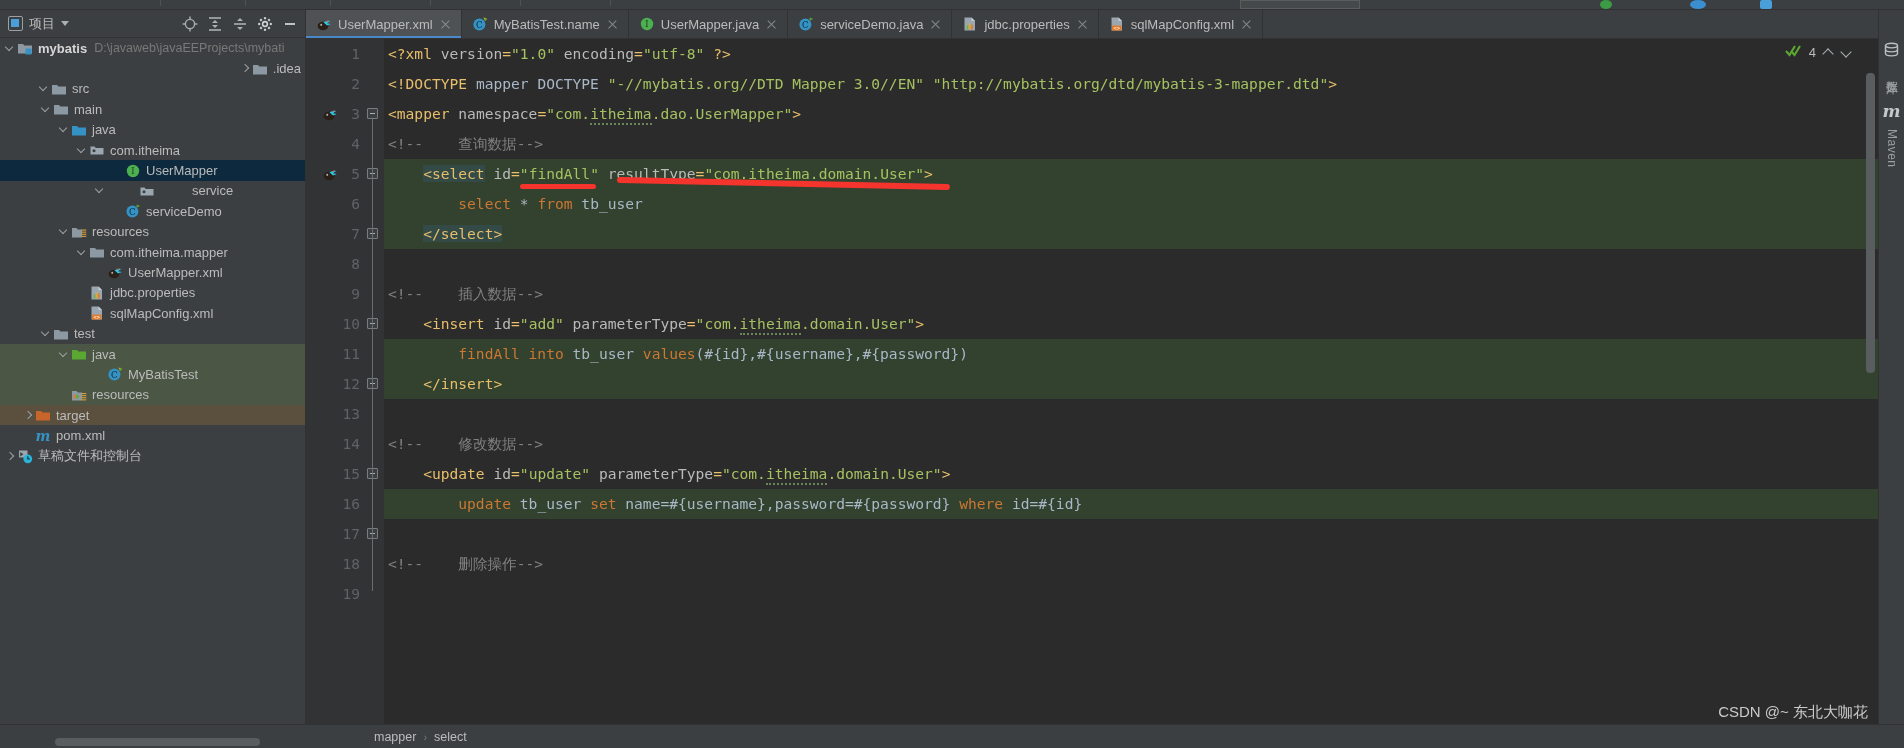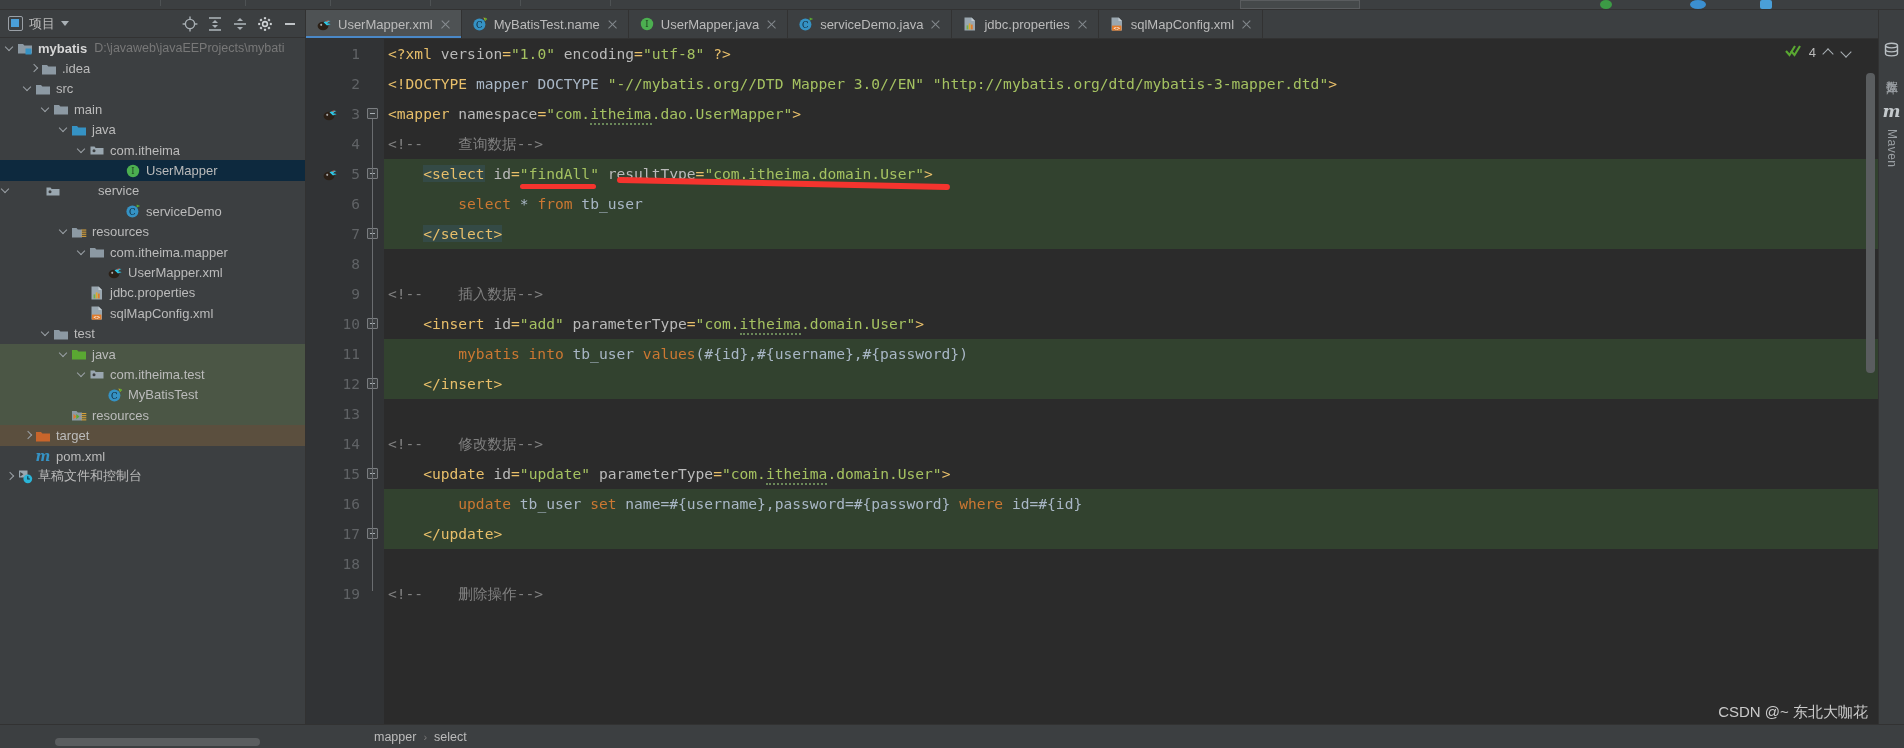--- a/index.html
+++ b/index.html
@@ -457,30 +457,30 @@
             <span class="tw down"></span>
             <span class="ic">
               <svg width="16" height="16" viewBox="0 0 16 16">
                 <path d="M1 4 h5 l1.4 1.6 H15 V13.5 H1 Z" fill="#8c99a3"></path>
                 <rect x="8.5" y="8.5" width="6" height="6" fill="#3592c4"></rect>
               </svg>
             </span>
             <span class="tlabel bold">mybatis</span>
             <span class="tpath">D:\javaweb\javaEEProjects\mybati</span>
           </div>
-          <div class="tree-row" style="padding-left: 28px;">
+          <div class="tree-row" style="padding-left: 36px; justify-content: flex-end;">
             <span class="tw right"></span>
             <span class="ic">
               <svg width="16" height="16" viewBox="0 0 16 16">
                 <path d="M1 4 h5 l1.4 1.6 H15 V13.5 H1 Z" fill="#8c99a3"></path>
               </svg>
             </span>
             <span class="tlabel">.idea</span>
           </div>
-          <div class="tree-row" style="padding-left: 22px;">
+          <div class="tree-row" style="padding-left: 38px;">
             <span class="tw down"></span>
             <span class="ic">
               <svg width="16" height="16" viewBox="0 0 16 16">
                 <path d="M1 4 h5 l1.4 1.6 H15 V13.5 H1 Z" fill="#8c99a3"></path>
               </svg>
             </span>
             <span class="tlabel">src</span>
           </div>
           <div class="tree-row" style="padding-left: 40px;">
             <span class="tw down"></span>
@@ -513,21 +513,21 @@
           <div class="tree-row selected" style="padding-left: 112px;">
             <span class="tw"></span>
             <span class="ic">
               <svg width="16" height="16" viewBox="0 0 16 16">
                 <circle cx="8" cy="8" r="6.2" fill="#4caf50"></circle>
                 <text x="8" y="11.4" font-size="8.4" font-family="DejaVu Serif, serif" fill="#1d3d1f" text-anchor="middle">I</text>
               </svg>
             </span>
             <span class="tlabel">UserMapper</span>
           </div>
-          <div class="tree-row" style=" gap: 32px;">
+          <div class="tree-row" style="padding-left: 94px; gap: 32px;">
             <span class="tw down"></span>
             <span class="ic">
               <svg width="16" height="16" viewBox="0 0 16 16">
                 <path d="M1.5 4.5 h4 l1.2 1.4 H14.5 V12.5 H1.5 Z" fill="#9aa7b0"></path>
                 <circle cx="5" cy="8.7" r="1.5" fill="#3c3f41"></circle>
               </svg>
             </span>
             <span class="tlabel">service</span>
           </div>
           <div class="tree-row" style="padding-left: 112px;">
@@ -615,30 +615,20 @@
             <span class="tlabel">test</span>
           </div>
           <div class="tree-row tint-green" style="padding-left: 58px;">
             <span class="tw down"></span>
             <span class="ic">
               <svg width="16" height="16" viewBox="0 0 16 16">
                 <path d="M1 4 h5 l1.4 1.6 H15 V13.5 H1 Z" fill="#5aa832"></path>
               </svg>
             </span>
             <span class="tlabel">java</span>
-          </div>
-          <div class="tree-row tint-green" style="padding-left: 76px;">
-            <span class="tw down"></span>
-            <span class="ic">
-              <svg width="16" height="16" viewBox="0 0 16 16">
-                <path d="M1.5 4.5 h4 l1.2 1.4 H14.5 V12.5 H1.5 Z" fill="#9aa7b0"></path>
-                <circle cx="5" cy="8.7" r="1.5" fill="#3c3f41"></circle>
-              </svg>
-            </span>
-            <span class="tlabel">com.itheima.test</span>
           </div>
           <div class="tree-row tint-green" style="padding-left: 94px;">
             <span class="tw"></span>
             <span class="ic">
               <svg width="16" height="16" viewBox="0 0 16 16">
                 <circle cx="7.4" cy="8.4" r="6" fill="#3592c4"></circle>
                 <text x="7.4" y="11.6" font-size="8.6" font-family="DejaVu Serif, serif" fill="#10293a" text-anchor="middle">C</text>
                 <path d="M11.3 1.5 l3.4 1.1 -1.4 2.4 Z" fill="#e0a92c"></path>
                 <path d="M12.8 1.2 l2.6 2.1 -2.9 1.4 Z" fill="#5aa832"></path>
               </svg>
@@ -876,27 +866,26 @@
               <div class="codeline"><span class="t-tag">&lt;?xml</span> <span class="t-attr">version</span><span class="t-tag">=</span><span class="t-val">"1.0"</span> <span class="t-attr">encoding</span><span class="t-tag">=</span><span class="t-val">"utf-8"</span> <span class="t-tag">?&gt;</span></div>
               <div class="codeline"><span class="t-tag">&lt;!DOCTYPE</span> <span class="t-plain">mapper</span> <span class="t-plain">DOCTYPE</span> <span class="t-val">"-//mybatis.org//DTD Mapper 3.0//EN"</span> <span class="t-val">"http://mybatis.org/dtd/mybatis-3-mapper.dtd"</span><span class="t-tag">&gt;</span></div>
               <div class="codeline"><span class="t-tag">&lt;mapper</span> <span class="t-attr">namespace</span><span class="t-tag">=</span><span class="t-val">"com.<span class="squiggle">itheima</span>.dao.UserMapper"</span><span class="t-tag">&gt;</span></div>
               <div class="codeline"><span class="t-cmt">&lt;!--    查询数据--&gt;</span></div>
               <div class="codeline hl">    <span class="sel-hl t-tag">&lt;select</span> <span class="t-attr">id</span><span class="t-tag">=</span><span class="t-val">"findAll"</span> <span class="t-attr">resultType</span><span class="t-tag">=</span><span class="t-val">"com.<span class="squiggle">itheima</span>.domain.User"</span><span class="t-tag">&gt;</span></div>
               <div class="codeline hl">        <span class="t-kw">select</span> <span class="t-plain">*</span> <span class="t-kw">from</span> <span class="t-plain">tb_user</span></div>
               <div class="codeline hl">    <span class="sel-hl t-tag">&lt;/select&gt;</span></div>
               <div class="codeline"></div>
               <div class="codeline"><span class="t-cmt">&lt;!--    插入数据--&gt;</span></div>
               <div class="codeline">    <span class="t-tag">&lt;insert</span> <span class="t-attr">id</span><span class="t-tag">=</span><span class="t-val">"add"</span> <span class="t-attr">parameterType</span><span class="t-tag">=</span><span class="t-val">"com.<span class="squiggle">itheima</span>.domain.User"</span><span class="t-tag">&gt;</span></div>
-              <div class="codeline hl">        <span class="t-kw">mybatis into</span> <span class="t-plain">tb_user</span> <span class="t-kw">values</span><span class="t-plain">(#{id},#{username},#{password})</span></div>
+              <div class="codeline hl">        <span class="t-kw">findAll into</span> <span class="t-plain">tb_user</span> <span class="t-kw">values</span><span class="t-plain">(#{id},#{username},#{password})</span></div>
               <div class="codeline hl">    <span class="t-tag">&lt;/insert&gt;</span></div>
               <div class="codeline"></div>
               <div class="codeline"><span class="t-cmt">&lt;!--    修改数据--&gt;</span></div>
               <div class="codeline">    <span class="t-tag">&lt;update</span> <span class="t-attr">id</span><span class="t-tag">=</span><span class="t-val">"update"</span> <span class="t-attr">parameterType</span><span class="t-tag">=</span><span class="t-val">"com.<span class="squiggle">itheima</span>.domain.User"</span><span class="t-tag">&gt;</span></div>
               <div class="codeline hl">        <span class="t-kw">update</span> <span class="t-plain">tb_user</span> <span class="t-kw">set</span> <span class="t-plain">name</span><span class="t-plain">=#{username},</span><span class="t-plain">password</span><span class="t-plain">=#{password}</span> <span class="t-kw">where</span> <span class="t-plain">id</span><span class="t-plain">=#{id}</span></div>
-              <div class="codeline hl">    <span class="t-tag">&lt;/update&gt;</span></div>
               <div class="codeline"></div>
               <div class="codeline"><span class="t-cmt">&lt;!--    删除操作--&gt;</span></div>
             </div>
           <div id="annotation-host">
               <div class="redmark" style="left: 136px; top: 145px; width: 76px; height: 5px;"></div>
               <div class="redmark" style="left: 233px; top: 138px; width: 333px; height: 6px; transform: rotate(1.2deg); transform-origin: left center;"></div>
             </div>
         </div>
 
         <div class="inspect-widget">

